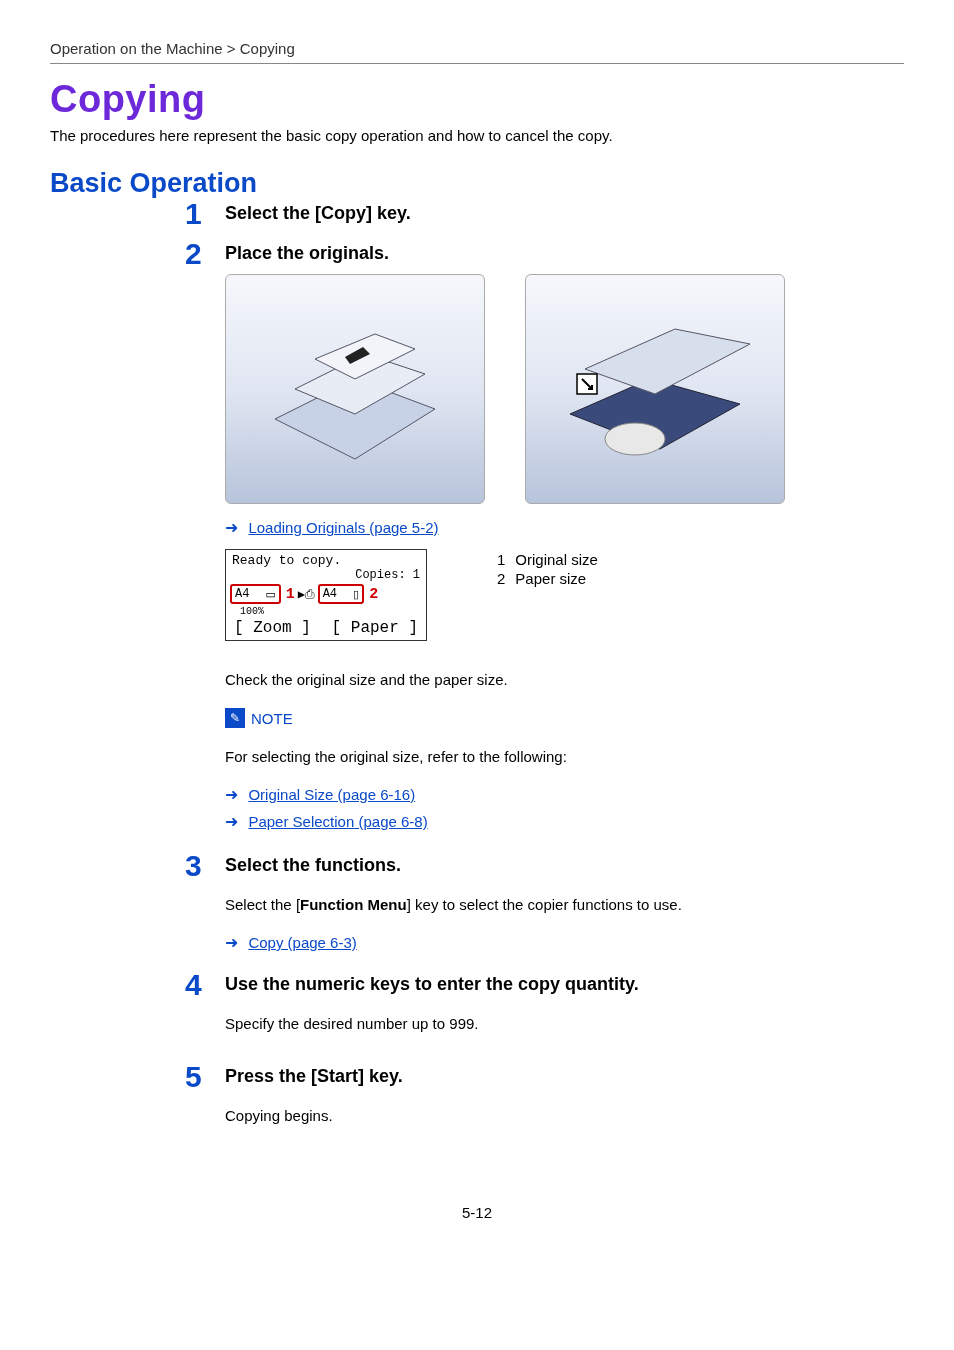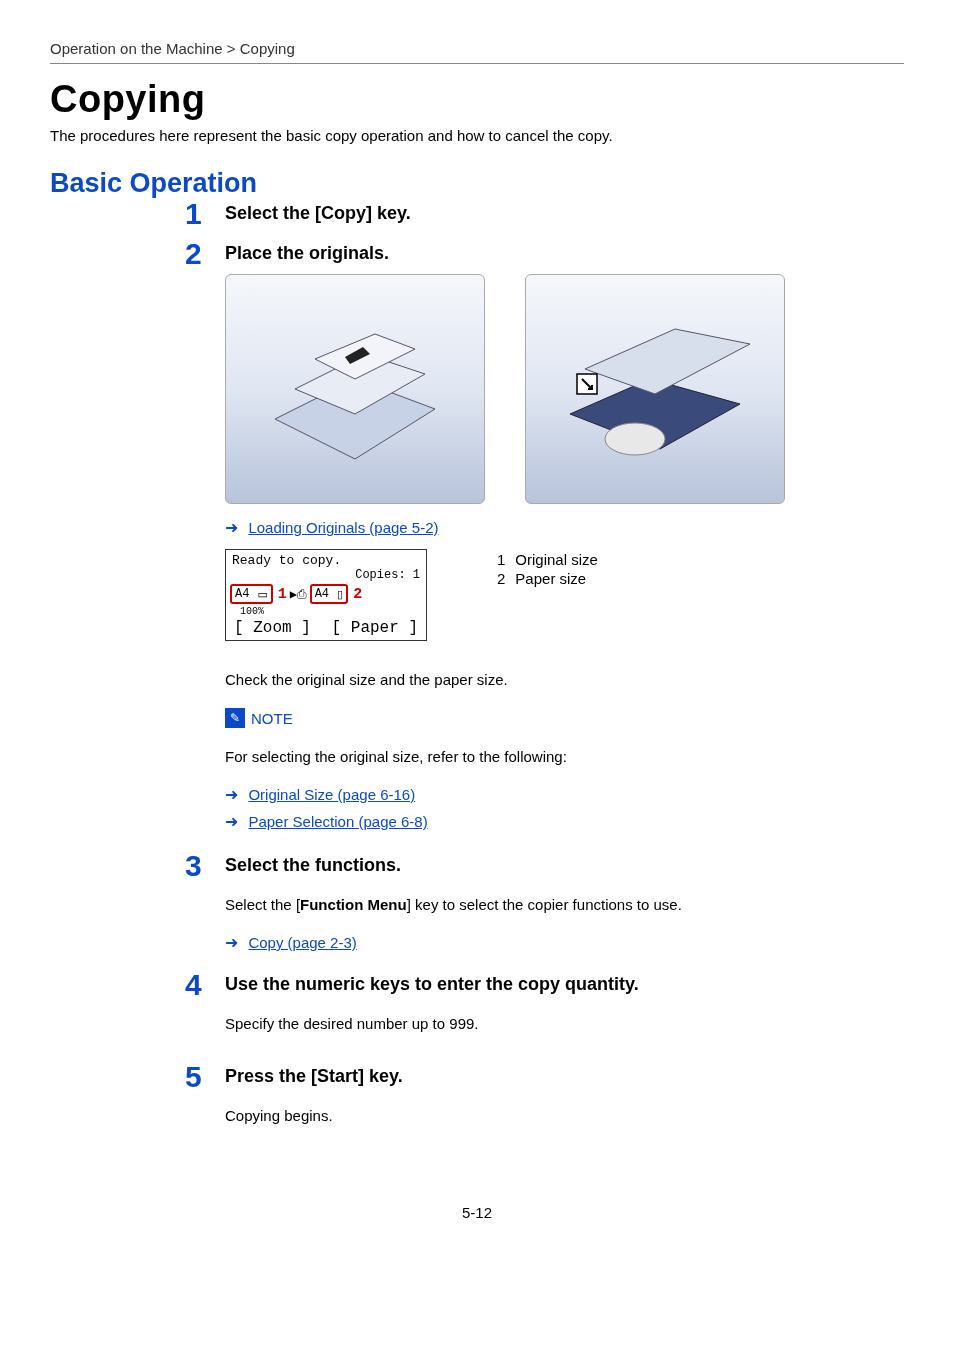--- a/index.html
+++ b/index.html
@@ -15,21 +15,21 @@
     font-size: 15px;
     color: #333;
     padding-bottom: 6px;
   }
   .hr-top {
     border: none;
     border-top: 1px solid #888;
     margin: 0 0 14px 0;
   }
   h1.main {
-    color: #000000;
+    color: #6d28d9;
     font-size: 38px;
     font-weight: 900;
     margin: 6px 0 6px 0;
     font-family: Arial, sans-serif;
     letter-spacing: 0.5px;
   }
   .intro {
     font-size: 15px;
     margin: 6px 0 24px 0;
   }
@@ -125,21 +125,21 @@
     padding: 2px 4px;
     gap: 3px;
   }
   .lcd-sizebox {
     border: 2px solid #cc0000;
     border-radius: 3px;
     padding: 1px 3px;
     font-size: 12px;
     display: flex;
     align-items: center;
-    gap: 8px;
+    gap: 16px;
   }
   .lcd-callout {
     color: #cc0000;
     font-weight: 900;
     font-size: 15px;
     margin-left: 2px;
   }
   .lcd-tabs {
     display: flex;
     justify-content: space-between;
@@ -303,21 +303,21 @@
 
 <div class="step" style="margin-top:16px;">
   <div class="step-num">3</div>
   <div class="step-body">
     <p class="step-title">Select the functions.</p>
     <p class="step-text">
       <span>Select the [</span><span class="semi-bold">Function Menu</span><span>] key to select the copier functions to use.</span>
     </p>
     <div class="link-row">
       <span class="arrow-icon">➜</span>
-      <a href="#" class="ref-link">Copy (page 2-3)</a>
+      <a href="#" class="ref-link">Copy (page 6-3)</a>
     </div>
   </div>
 </div>
 
 <div class="step" style="margin-top:14px;">
   <div class="step-num">4</div>
   <div class="step-body">
     <p class="step-title">Use the numeric keys to enter the copy quantity.</p>
     <p class="step-text">Specify the desired number up to 999.</p>
   </div>

